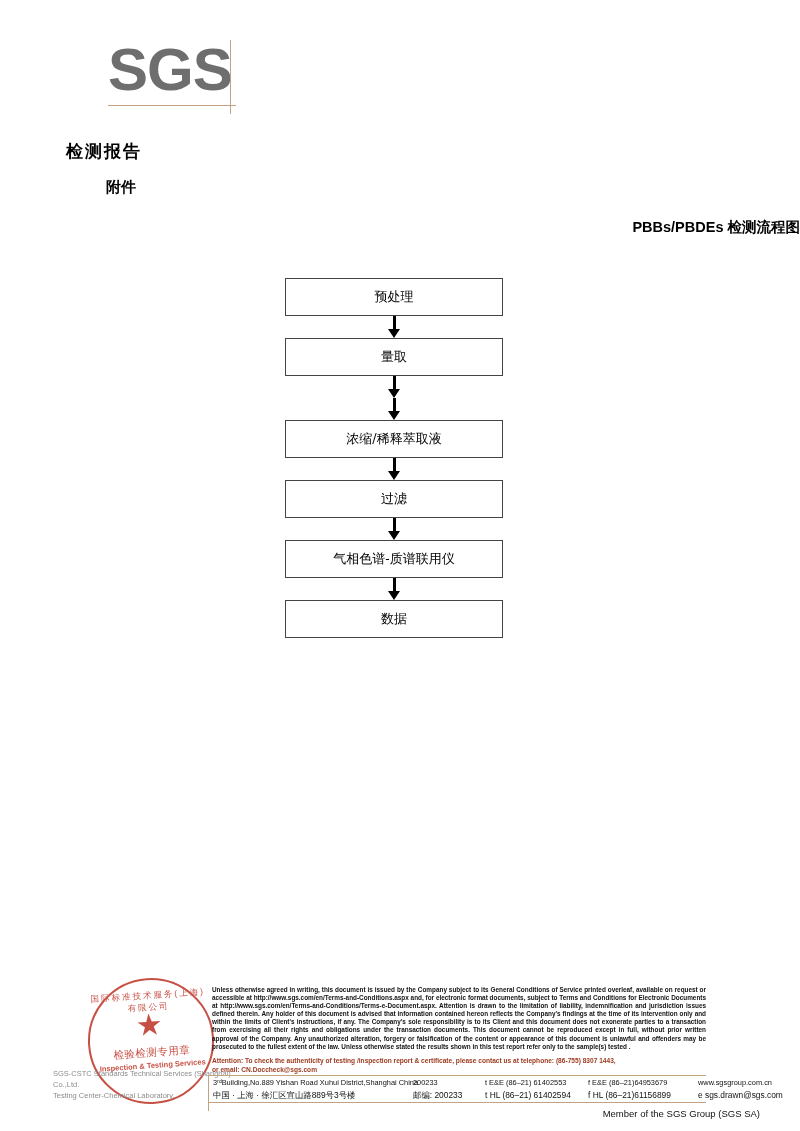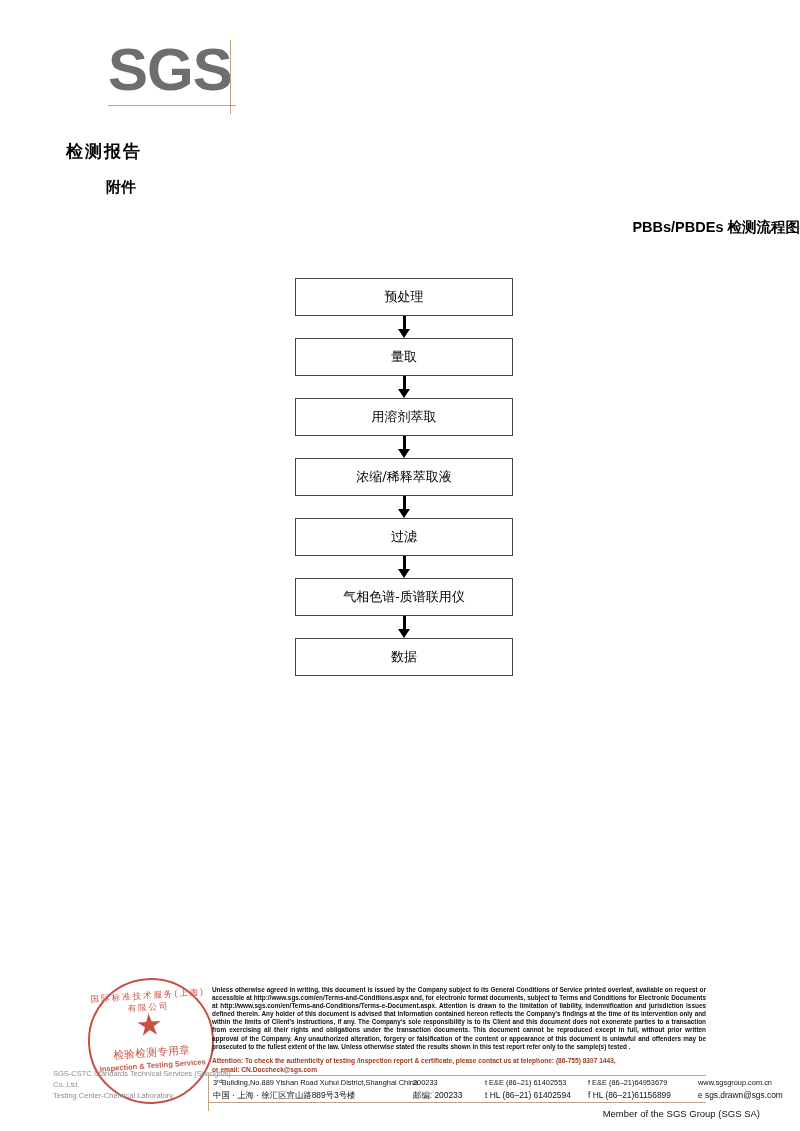--- a/index.html
+++ b/index.html
@@ -89,21 +89,21 @@
     position: absolute;
     left: 0;
     top: 218px;
     width: 800px;
     text-align: right;
     font-size: 14.5px;
     font-weight: bold;
   }
   #flowchart {
     position: absolute;
-    left: 295px;
+    left: 285px;
     top: 278px;
     width: 218px;
   }
   .flow-row { position: relative; }
   .flow-box {
     box-sizing: border-box;
     width: 218px;
     height: 38px;
     border: 1.2px solid #444;
     background: #fff;
@@ -306,23 +306,20 @@
         <div class="shaft"></div>
         <div class="head"></div>
       </div>
     <div class="flow-row">
       <div class="flow-box">量取</div>
     </div>
     <div class="flow-arrow">
         <div class="shaft"></div>
         <div class="head"></div>
       </div>
-    <div class="flow-row">
-      <div class="flow-box">用溶剂萃取</div>
-    </div>
     <div class="flow-arrow">
         <div class="shaft"></div>
         <div class="head"></div>
       </div>
     <div class="flow-row">
       <div class="flow-box">浓缩/稀释萃取液</div>
     </div>
     <div class="flow-arrow">
         <div class="shaft"></div>
         <div class="head"></div>

